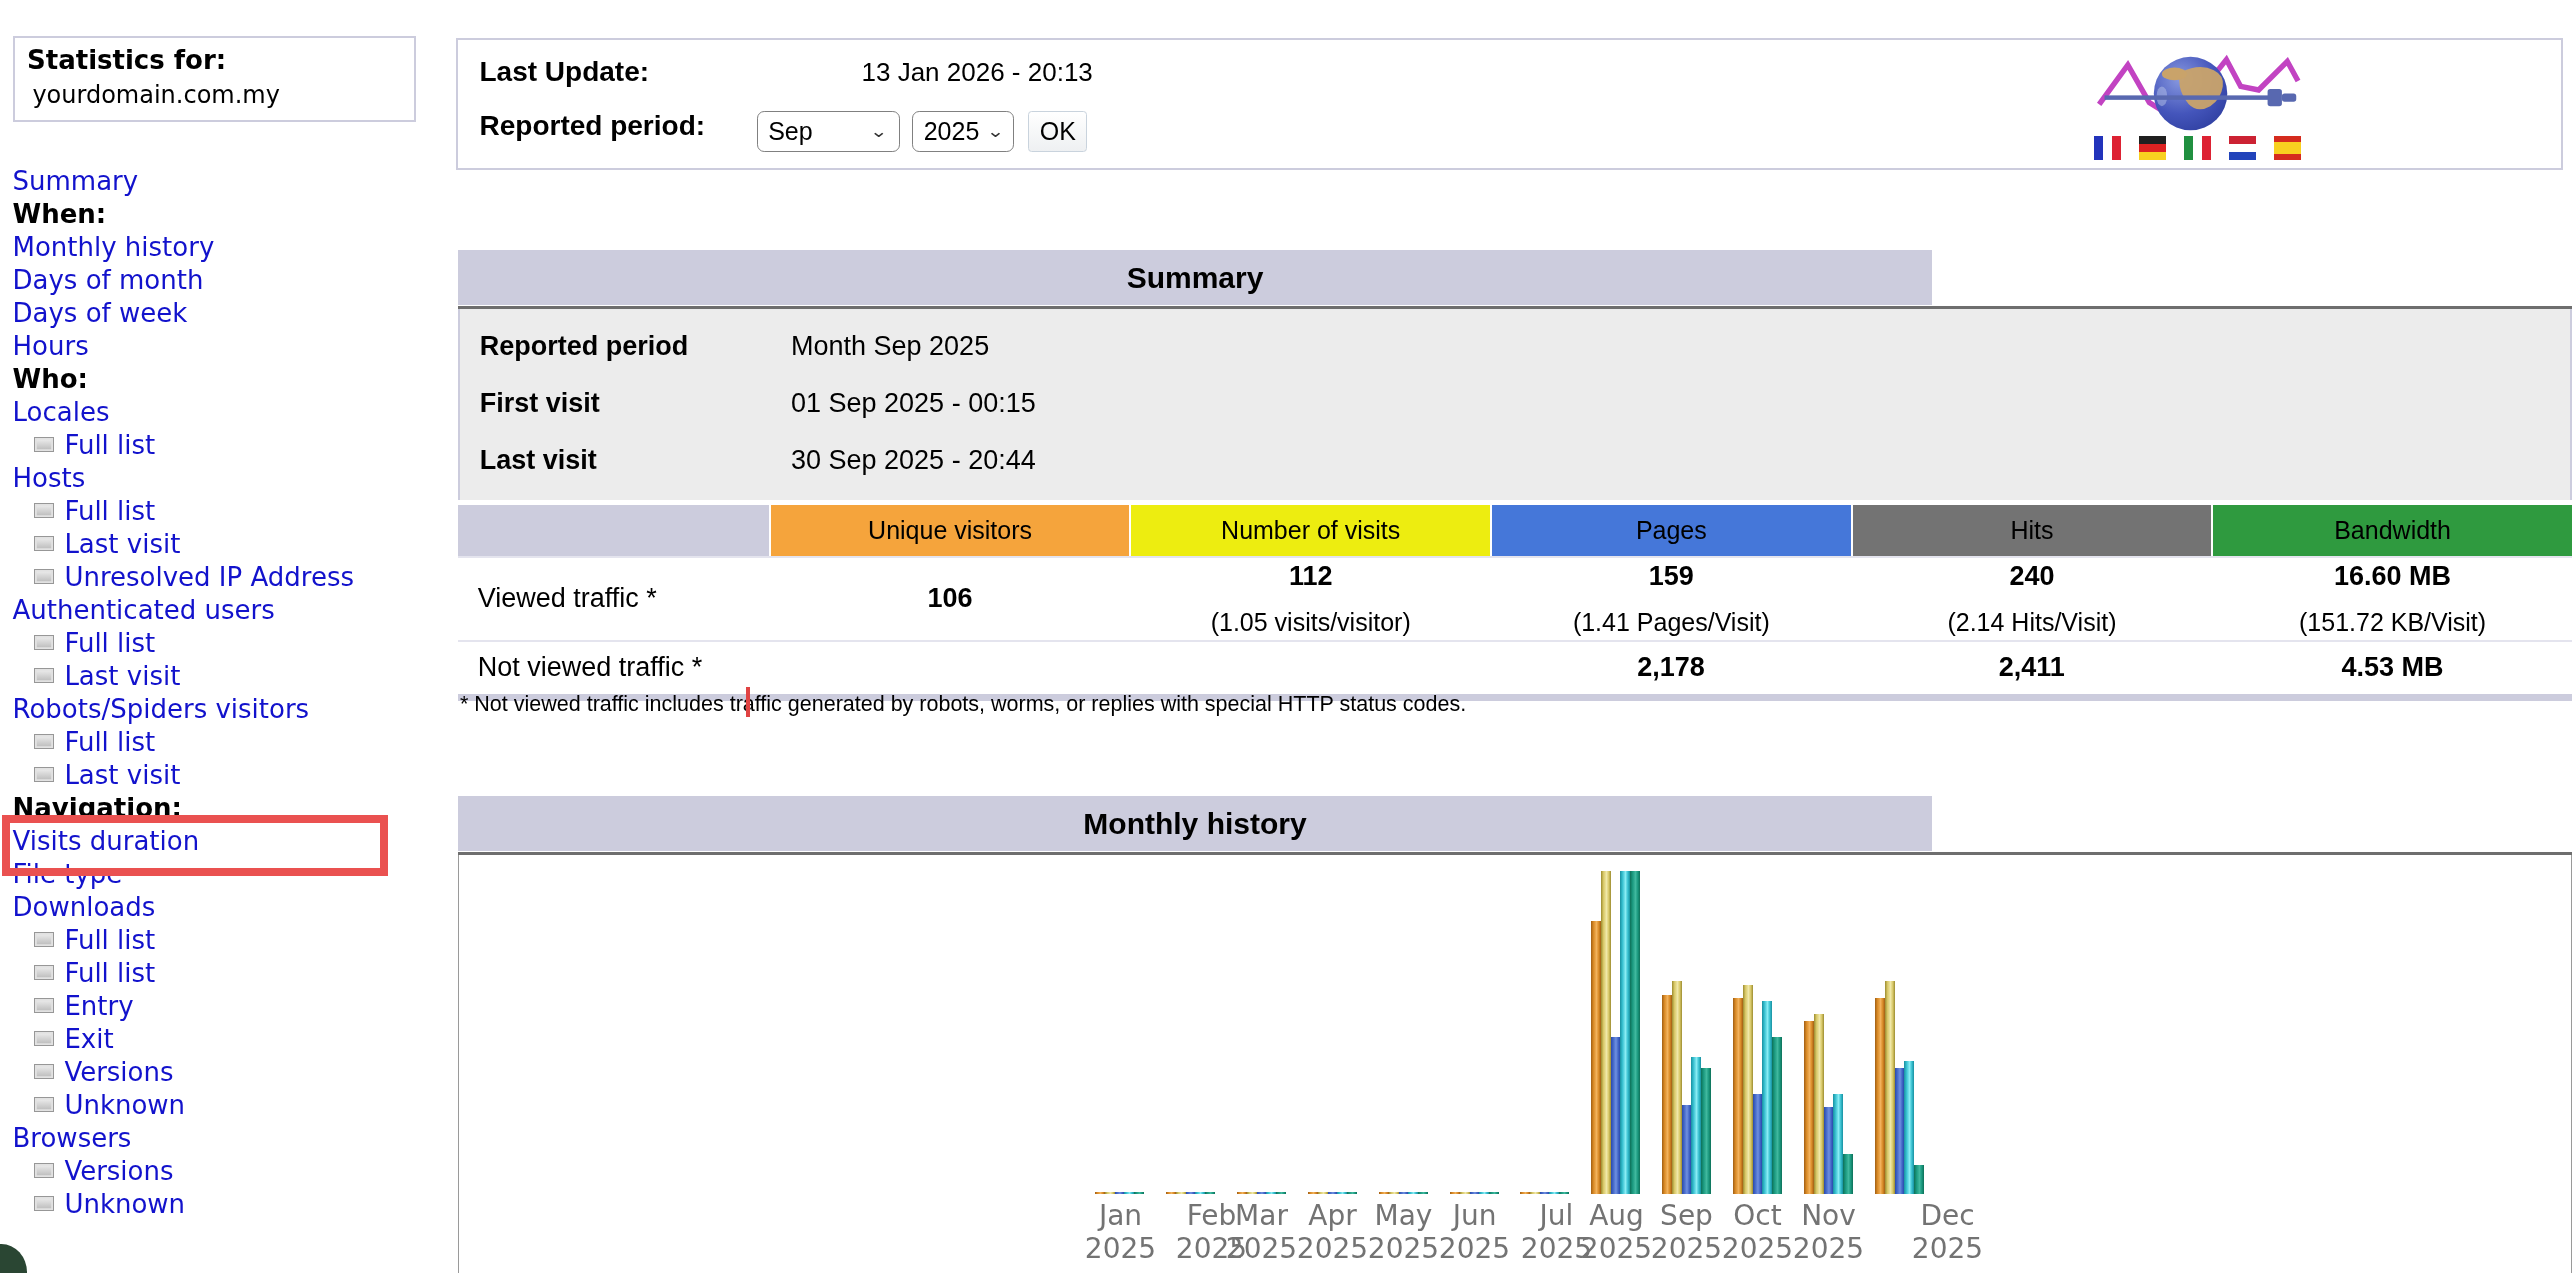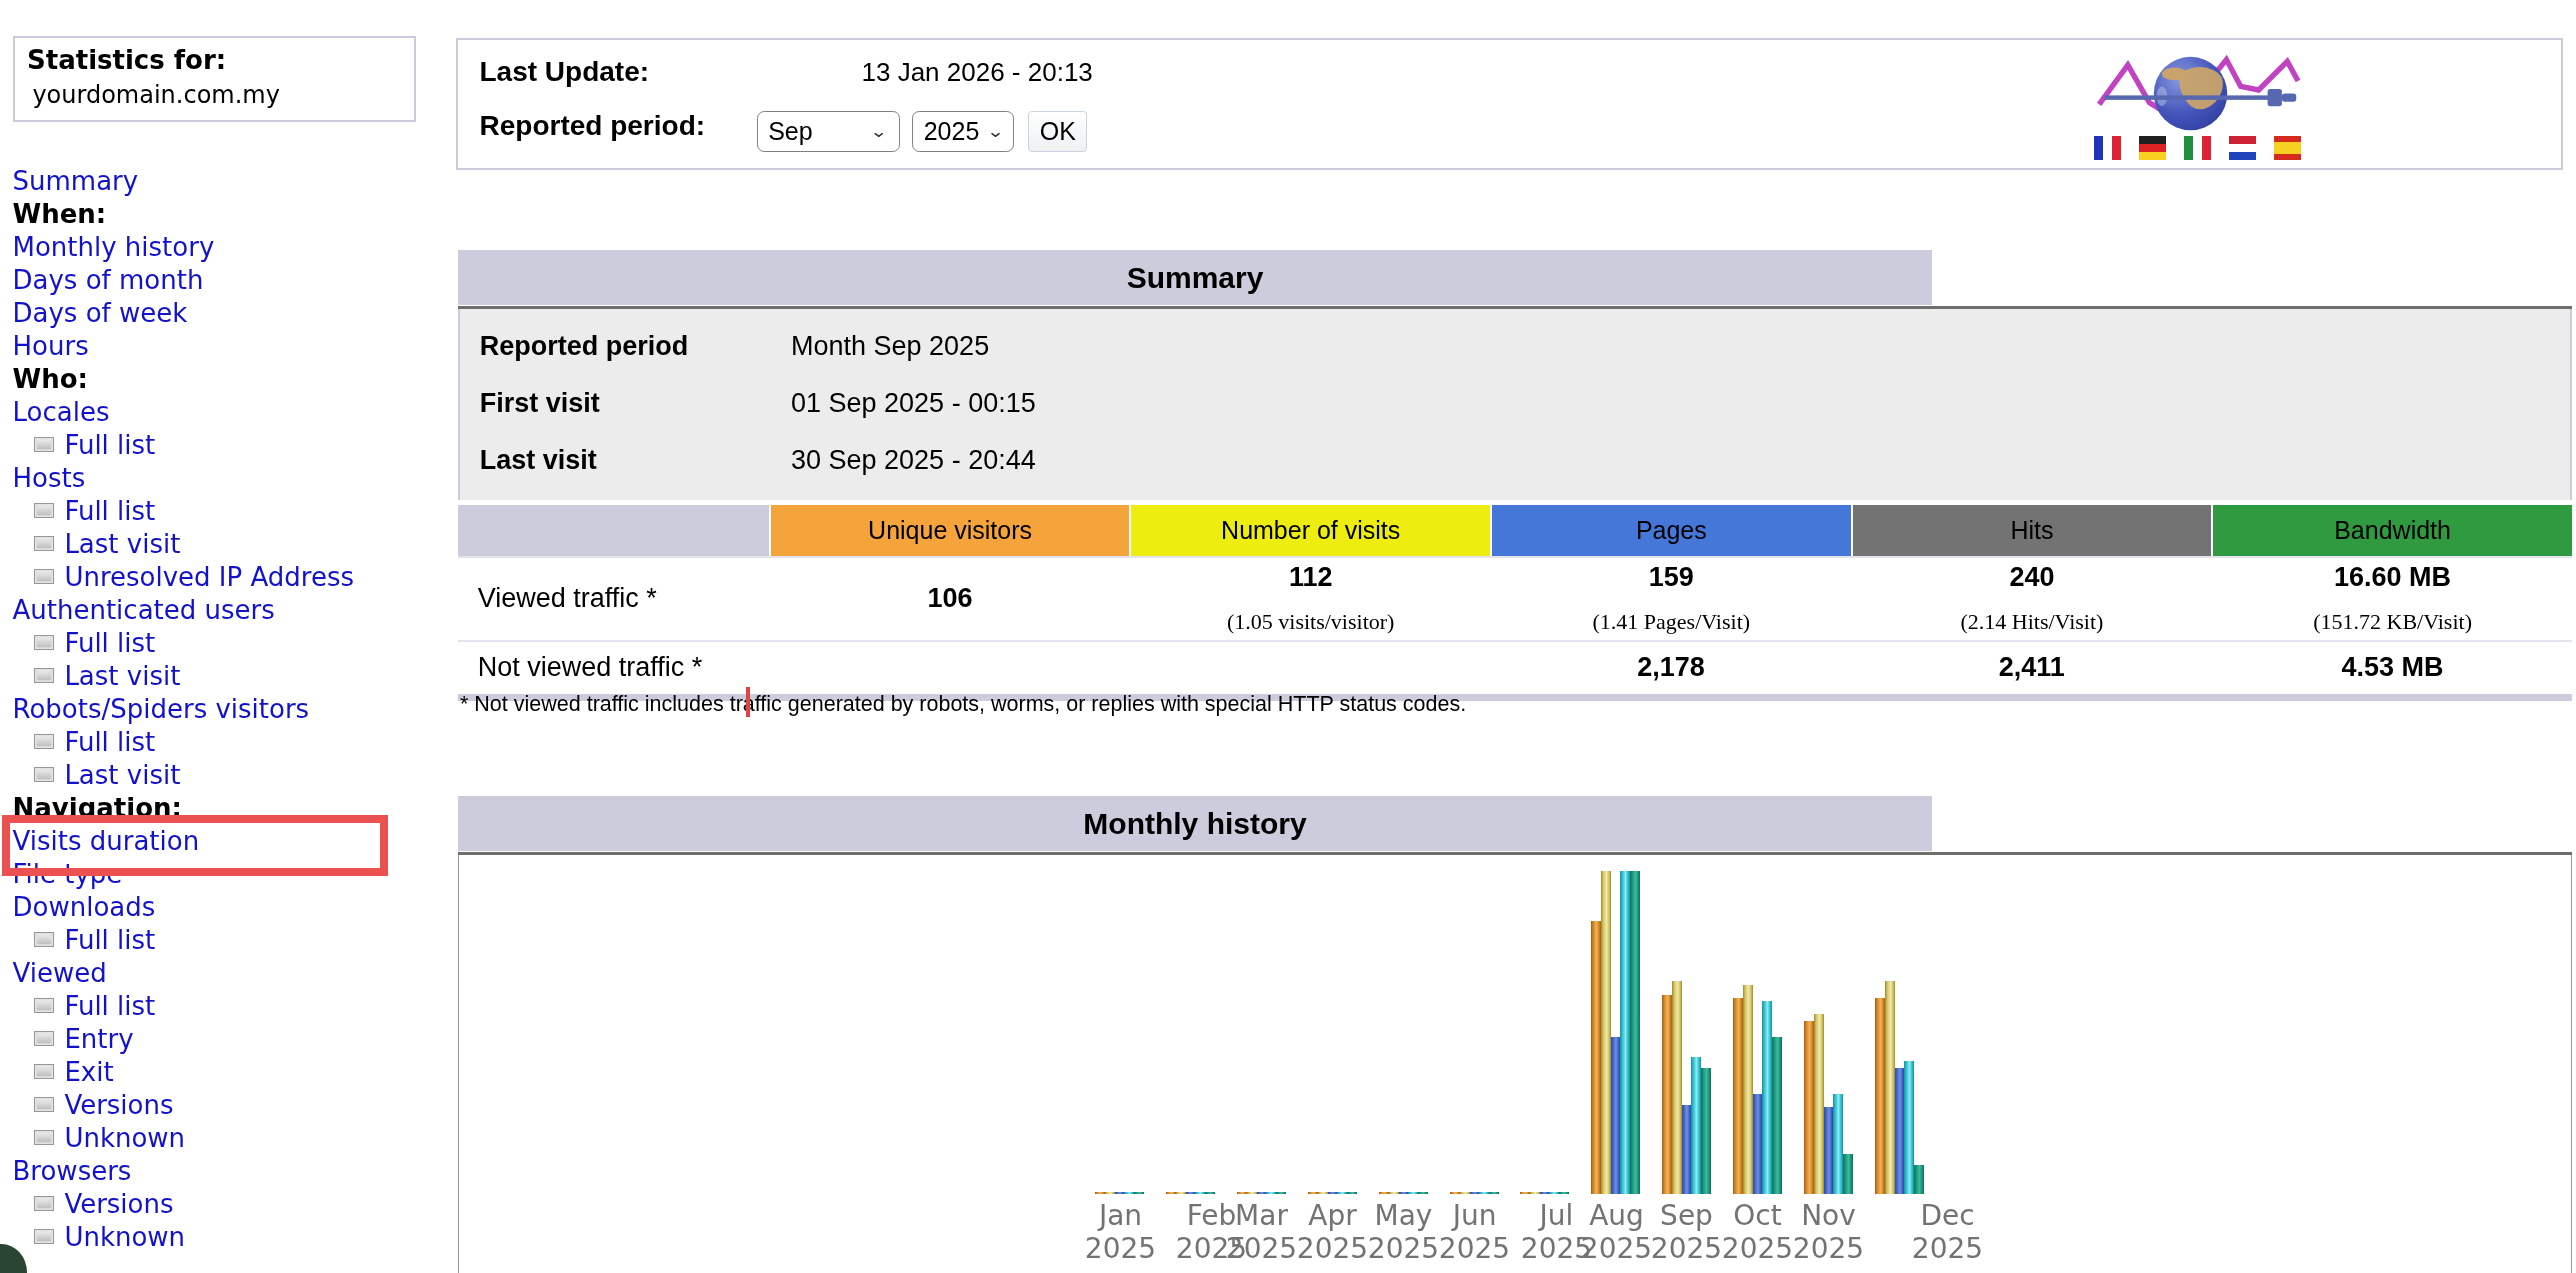--- a/index.html
+++ b/index.html
@@ -81,21 +81,21 @@
   .cell { display:flex; flex-direction:column; align-items:center; justify-content:center;
           background:#fff; }
   .col-label { width:311px; align-items:flex-start; padding-left:19.7px; }
   .col-val { width:359px; }
   .thead .cell { height:51px; font-size:25px; }
   .thead .col-label { background:#ccccdd; }
   .body-row .cell { background:#fff; }
   .row-0 .cell { height:82px; }
   .row-1 .cell { height:52px; }
   .cell .main { font-weight:bold; font-size:27px; }
-  .cell .sub  { font-size:22px; margin-top:16px;font-family:Liberation Serif, serif; }
+  .cell .sub  { font-size:25px; margin-top:16px; }
   .body-row .col-label { font-size:27px; font-weight:normal; justify-content:center; }
   #footnote { position:absolute; left:460px; top:692px; font-size:21.5px; color:#000; }
   #cursor { position:absolute; left:746px; top:687px; width:3.6px; height:30px; background:#e04343; }
 
   
   #chart-box { position:absolute; left:458px; top:855px; width:2114px; height:419px;
                background:#fff; border-left:1.8px solid #9a9a9a; border-right:1.8px solid #9a9a9a; }
   #bars { position:absolute; left:0; top:0; width:100%; height:339px; }
   .bar-group { position:absolute; bottom:0; display:flex; align-items:flex-end; }
   .bar { width:9.8px; }
@@ -141,21 +141,20 @@
       <div class="nav-row nav-sub"><span class="win-icon"></span><span class="nav-label">Full list</span></div>
       <div class="nav-row nav-sub"><span class="win-icon"></span><span class="nav-label">Last visit</span></div>
       <div class="nav-row"><span class="nav-label">Robots/Spiders visitors</span></div>
       <div class="nav-row nav-sub"><span class="win-icon"></span><span class="nav-label">Full list</span></div>
       <div class="nav-row nav-sub"><span class="win-icon"></span><span class="nav-label">Last visit</span></div>
       <div class="nav-row nav-heading"><span class="nav-label">Navigation:</span></div>
       <div class="nav-row"><span class="nav-label">Visits duration</span></div>
       <div class="nav-row"><span class="nav-label">File type</span></div>
       <div class="nav-row"><span class="nav-label">Downloads</span></div>
       <div class="nav-row nav-sub"><span class="win-icon"></span><span class="nav-label">Full list</span></div>
-      <div class="nav-row"><span class="nav-label">Viewed</span></div>
       <div class="nav-row nav-sub"><span class="win-icon"></span><span class="nav-label">Full list</span></div>
       <div class="nav-row nav-sub"><span class="win-icon"></span><span class="nav-label">Entry</span></div>
       <div class="nav-row nav-sub"><span class="win-icon"></span><span class="nav-label">Exit</span></div>
       <div class="nav-row nav-sub"><span class="win-icon"></span><span class="nav-label">Versions</span></div>
       <div class="nav-row nav-sub"><span class="win-icon"></span><span class="nav-label">Unknown</span></div>
       <div class="nav-row"><span class="nav-label">Browsers</span></div>
       <div class="nav-row nav-sub"><span class="win-icon"></span><span class="nav-label">Versions</span></div>
       <div class="nav-row nav-sub"><span class="win-icon"></span><span class="nav-label">Unknown</span></div>
     </nav>
   <div id="highlight-box"></div>

